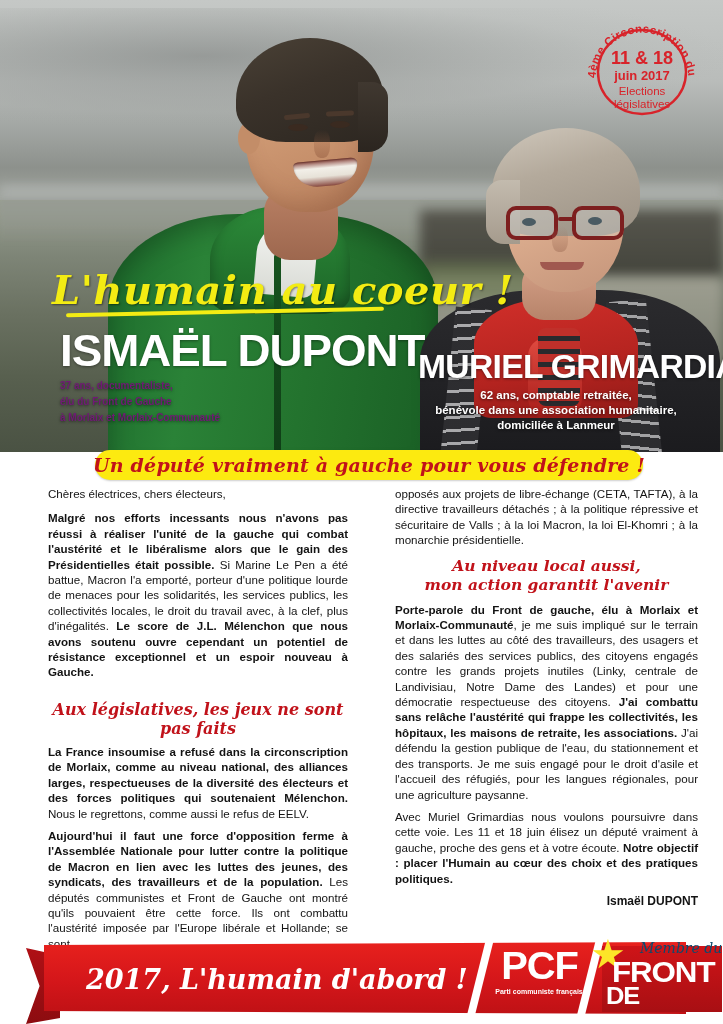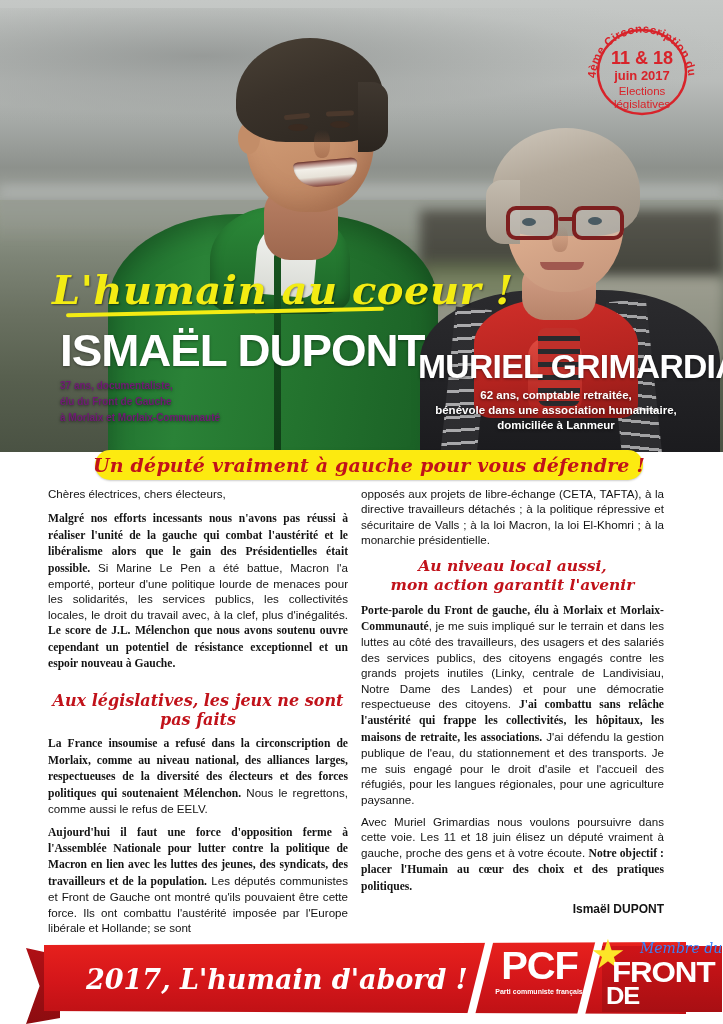--- a/index.html
+++ b/index.html
@@ -331,24 +331,24 @@
   }
   .col{
     position:absolute;
     top:0;
     font-size: 11.6px;
     line-height: 15.4px;
     color:#131313;
     text-align: justify;
   }
   .col.left{ left:48px; width:300px; }
-  .col.right{ left:361px; width:303px; }
+  .col.right{ left:395px; width:303px; }
   .col p{ margin:0 0 7px 0; }
   .col p.first{ margin-bottom:9px; }
-  .col b{ font-weight:700;font-family:Liberation Serif, serif; }
+  .col b{ font-weight:700; }
   .script-sub{
     font-family:"DejaVu Serif", serif;
     font-style:italic;
     font-weight:700;
     font-size: 16px;
     color:#c1121a;
     text-align:center;
     line-height: 19px;
     margin: 20px 0 6px 0;
   }
@@ -440,21 +440,21 @@
     color:#ffffff;
     letter-spacing:-1px;
   }
   .fdg-l1{ left: 586px; top: 14px; font-size: 29px; transform: scaleX(1.08); transform-origin:left center; }
   .fdg-l2{ left: 580px; top: 40px; font-size: 24px; transform: scaleX(1.06); transform-origin:left center; }
   .membre{
     position:absolute; left: 614px; top: -2px;
     font-family:"DejaVu Serif", serif;
     font-style:italic;
     font-size: 14px;
-    color:#3b82f6;
+    color:#0c4a6e;
     white-space:nowrap;
   }
 </style>
 </head>
 <body>
 
 <div id="flyer">
 
   <div class="hero">
     <div class="sky"></div>

